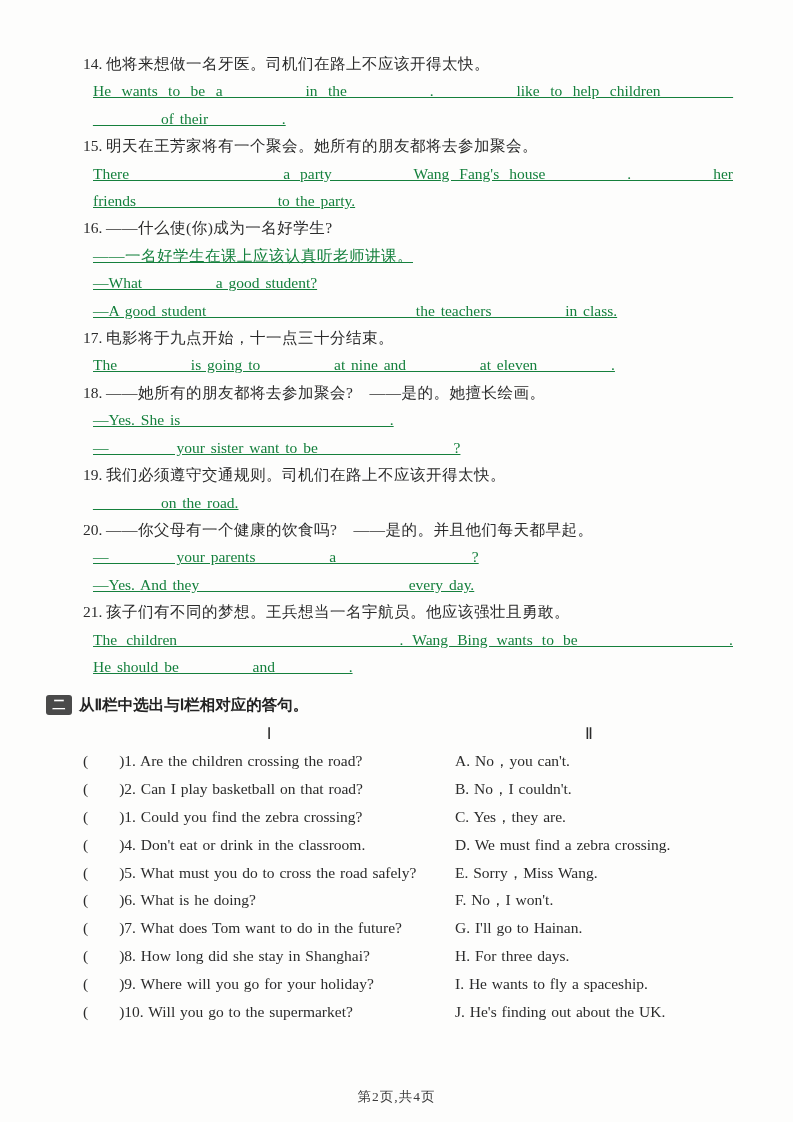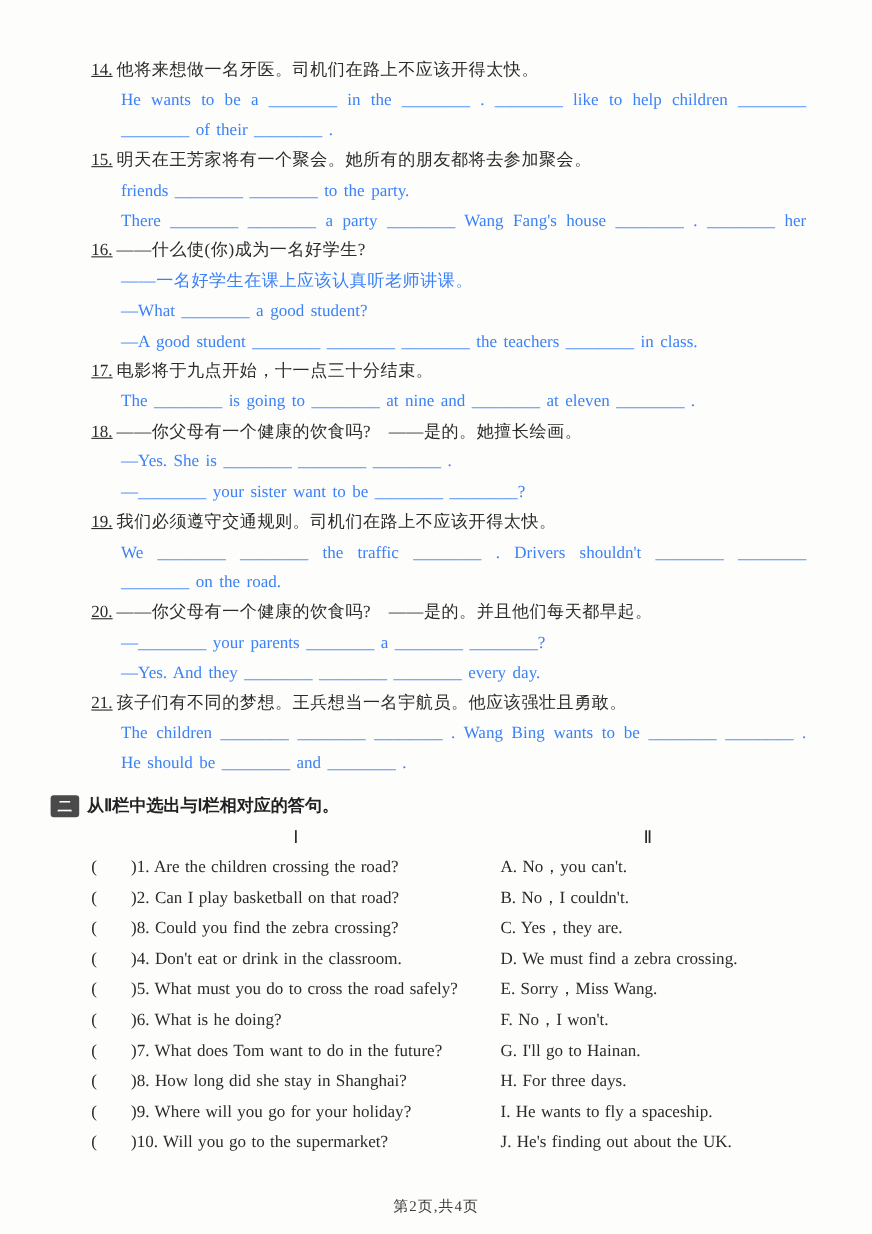--- a/index.html
+++ b/index.html
@@ -23,26 +23,26 @@
     white-space: nowrap;
   }
   .line.zh {
     font-size: 15.5px;
     letter-spacing: 0.5px;
   }
   .num {
     display: inline-block;
     min-width: 23px;
     letter-spacing: 0;
+  }
+  .line.en {
+    margin-left: 10px;
+    word-spacing: 2px;
+    color: #15803d;
     text-decoration: underline;
-  }
-  .line.en {
-    margin-left: 27px;
-    word-spacing: 2px;
-    color: #3b82f6;
   }
   .line.en.full {
     text-align: justify;
     text-align-last: justify;
     white-space: normal;
     margin-right: -10px;
   }
   .matching-section {
     margin-top: 13px;
   }
@@ -103,45 +103,44 @@
   <div class="content">
 
     <div class="fill-item">
       <div class="line zh"><span class="num">14.</span><span>他将来想做一名牙医。司机们在路上不应该开得太快。</span></div>
       <div class="line en full">He wants to be a ________ in the ________ . ________ like to help children ________</div>
       <div class="line en">________ of their ________ .</div>
     </div>
 
     <div class="fill-item">
       <div class="line zh"><span class="num">15.</span><span>明天在王芳家将有一个聚会。她所有的朋友都将去参加聚会。</span></div>
+      <div class="line en full">There ________ ________ a party ________ Wang Fang's house ________ . ________ her</div>
       <div class="line en">friends ________ ________ to the party.</div>
-      <div class="line en full">There ________ ________ a party ________ Wang Fang's house ________ . ________ her</div>
     </div>
 
     <div class="fill-item">
       <div class="line zh"><span class="num">16.</span><span>——什么使(你)成为一名好学生?</span></div>
       <div class="line zh en">——一名好学生在课上应该认真听老师讲课。</div>
       <div class="line en">—What ________ a good student?</div>
       <div class="line en">—A good student ________ ________ ________ the teachers ________ in class.</div>
     </div>
 
     <div class="fill-item">
       <div class="line zh"><span class="num">17.</span><span>电影将于九点开始，十一点三十分结束。</span></div>
       <div class="line en">The ________ is going to ________ at nine and ________ at eleven ________ .</div>
     </div>
 
     <div class="fill-item">
-      <div class="line zh"><span class="num">18.</span><span>——你父母有一个健康的饮食吗?　——是的。她擅长绘画。</span></div>
+      <div class="line zh"><span class="num">18.</span><span>——她所有的朋友都将去参加聚会?　——是的。她擅长绘画。</span></div>
       <div class="line en">—Yes. She is ________ ________ ________ .</div>
       <div class="line en">—________ your sister want to be ________ ________?</div>
     </div>
 
     <div class="fill-item">
       <div class="line zh"><span class="num">19.</span><span>我们必须遵守交通规则。司机们在路上不应该开得太快。</span></div>
-      <div class="line en full">We ________ ________ the traffic ________ . Drivers shouldn't ________ ________</div>
       <div class="line en">________ on the road.</div>
     </div>
 
     <div class="fill-item">
       <div class="line zh"><span class="num">20.</span><span>——你父母有一个健康的饮食吗?　——是的。并且他们每天都早起。</span></div>
       <div class="line en">—________ your parents ________ a ________ ________?</div>
       <div class="line en">—Yes. And they ________ ________ ________ every day.</div>
     </div>
 
     <div class="fill-item">
@@ -163,21 +162,21 @@
 
       <div class="match-row">
         <span class="match-left">(　　)1. Are the children crossing the road?</span>
         <span class="match-right">A. No，you can't.</span>
       </div>
       <div class="match-row">
         <span class="match-left">(　　)2. Can I play basketball on that road?</span>
         <span class="match-right">B. No，I couldn't.</span>
       </div>
       <div class="match-row">
-        <span class="match-left">(　　)8. Could you find the zebra crossing?</span>
+        <span class="match-left">(　　)1. Could you find the zebra crossing?</span>
         <span class="match-right">C. Yes，they are.</span>
       </div>
       <div class="match-row">
         <span class="match-left">(　　)4. Don't eat or drink in the classroom.</span>
         <span class="match-right">D. We must find a zebra crossing.</span>
       </div>
       <div class="match-row">
         <span class="match-left">(　　)5. What must you do to cross the road safely?</span>
         <span class="match-right">E. Sorry，Miss Wang.</span>
       </div>

